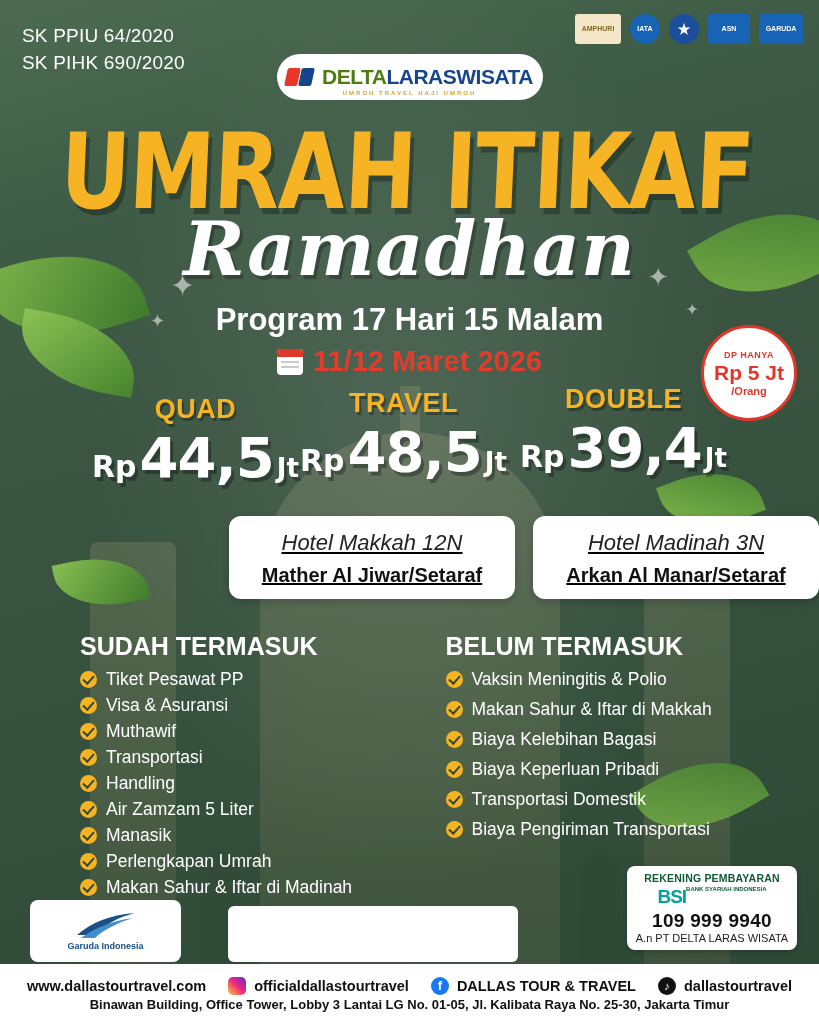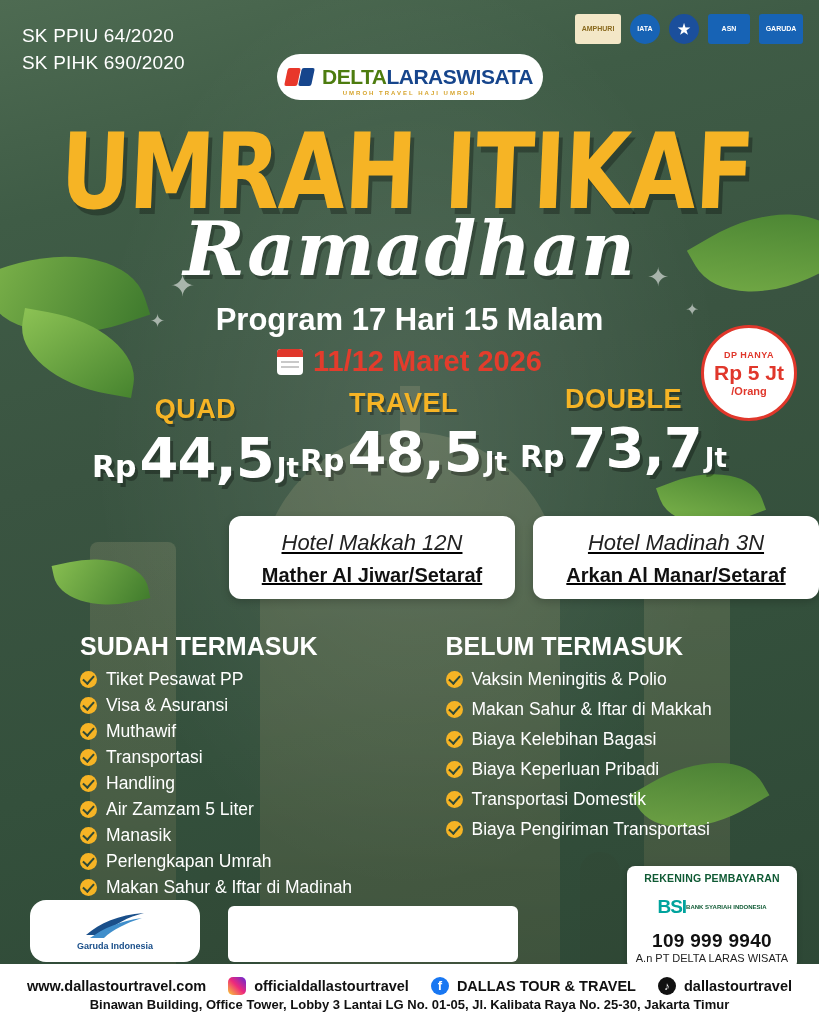--- a/index.html
+++ b/index.html
@@ -162,30 +162,30 @@
     transform: rotate(42deg);
   }
 
   
   .bank {
     position: absolute; right: 22px; top: 866px; width: 170px;
     background: #ffffff; border-radius: 8px; padding: 6px 8px; text-align: center;
     box-shadow: 0 2px 6px rgba(0,0,0,.2);
   }
   .bank .bt { font-size: 10.5px; font-weight: 700; color: #0f5a34; letter-spacing: .2px; }
-  .bank .brow { display: flex; align-items: center; justify-content: center; gap: 0; margin: 12px 0; }
+  .bank .brow { display: flex; justify-content: center; gap: 0; margin: 2px 0; }
   .bank .bsi { font-size: 19px; font-weight: 900; color: #00a39d; letter-spacing: -1px; }
   .bank .bsi-sub { font-size: 6px; color: #0f5a34; line-height: 1.1; text-align: left; font-weight: 700; }
   .bank .bno { font-size: 19px; font-weight: 800; color: #111; letter-spacing: .3px; }
   .bank .ban { font-size: 11px; color: #222; }
 
   
   .garuda {
-    position: absolute; left: 30px; top: 900px; width: 170px; height: 62px;
-    background: #ffffff; border-radius: 16px; display: flex; align-items: center; justify-content: center;
+    position: absolute; left: 30px; top: 900px; width: 151px; height: 62px;
+    background: #ffffff; border-radius: 8px; display: flex; align-items: center; justify-content: center;
   }
   .g-wing { width: 62px; height: 30px; position: relative; }
   .g-text { font-size: 9px; color: #1a4f8a; font-weight: 600; }
   .blankbox {
     position: absolute; left: 228px; top: 906px; width: 290px; height: 56px;
     background: #ffffff; border-radius: 6px;
   }
 
   
   .footer {
@@ -281,21 +281,21 @@
       <div class="pvalue">
         <span class="rp">Rp</span>
         <span class="num">48,5</span>
         <span class="jt">Jt</span>
       </div>
     </div>
     <div class="pricecol c-double">
       <div class="plabel">DOUBLE</div>
       <div class="pvalue">
         <span class="rp">Rp</span>
-        <span class="num">73,7</span>
+        <span class="num">39,4</span>
         <span class="jt">Jt</span>
       </div>
     </div>
   </div>
 
   <div class="hotels">
     <div class="hcard">
       <div class="h1">Hotel Makkah 12N</div>
       <div class="h2">Mather Al Jiwar/Setaraf</div>
     </div>

